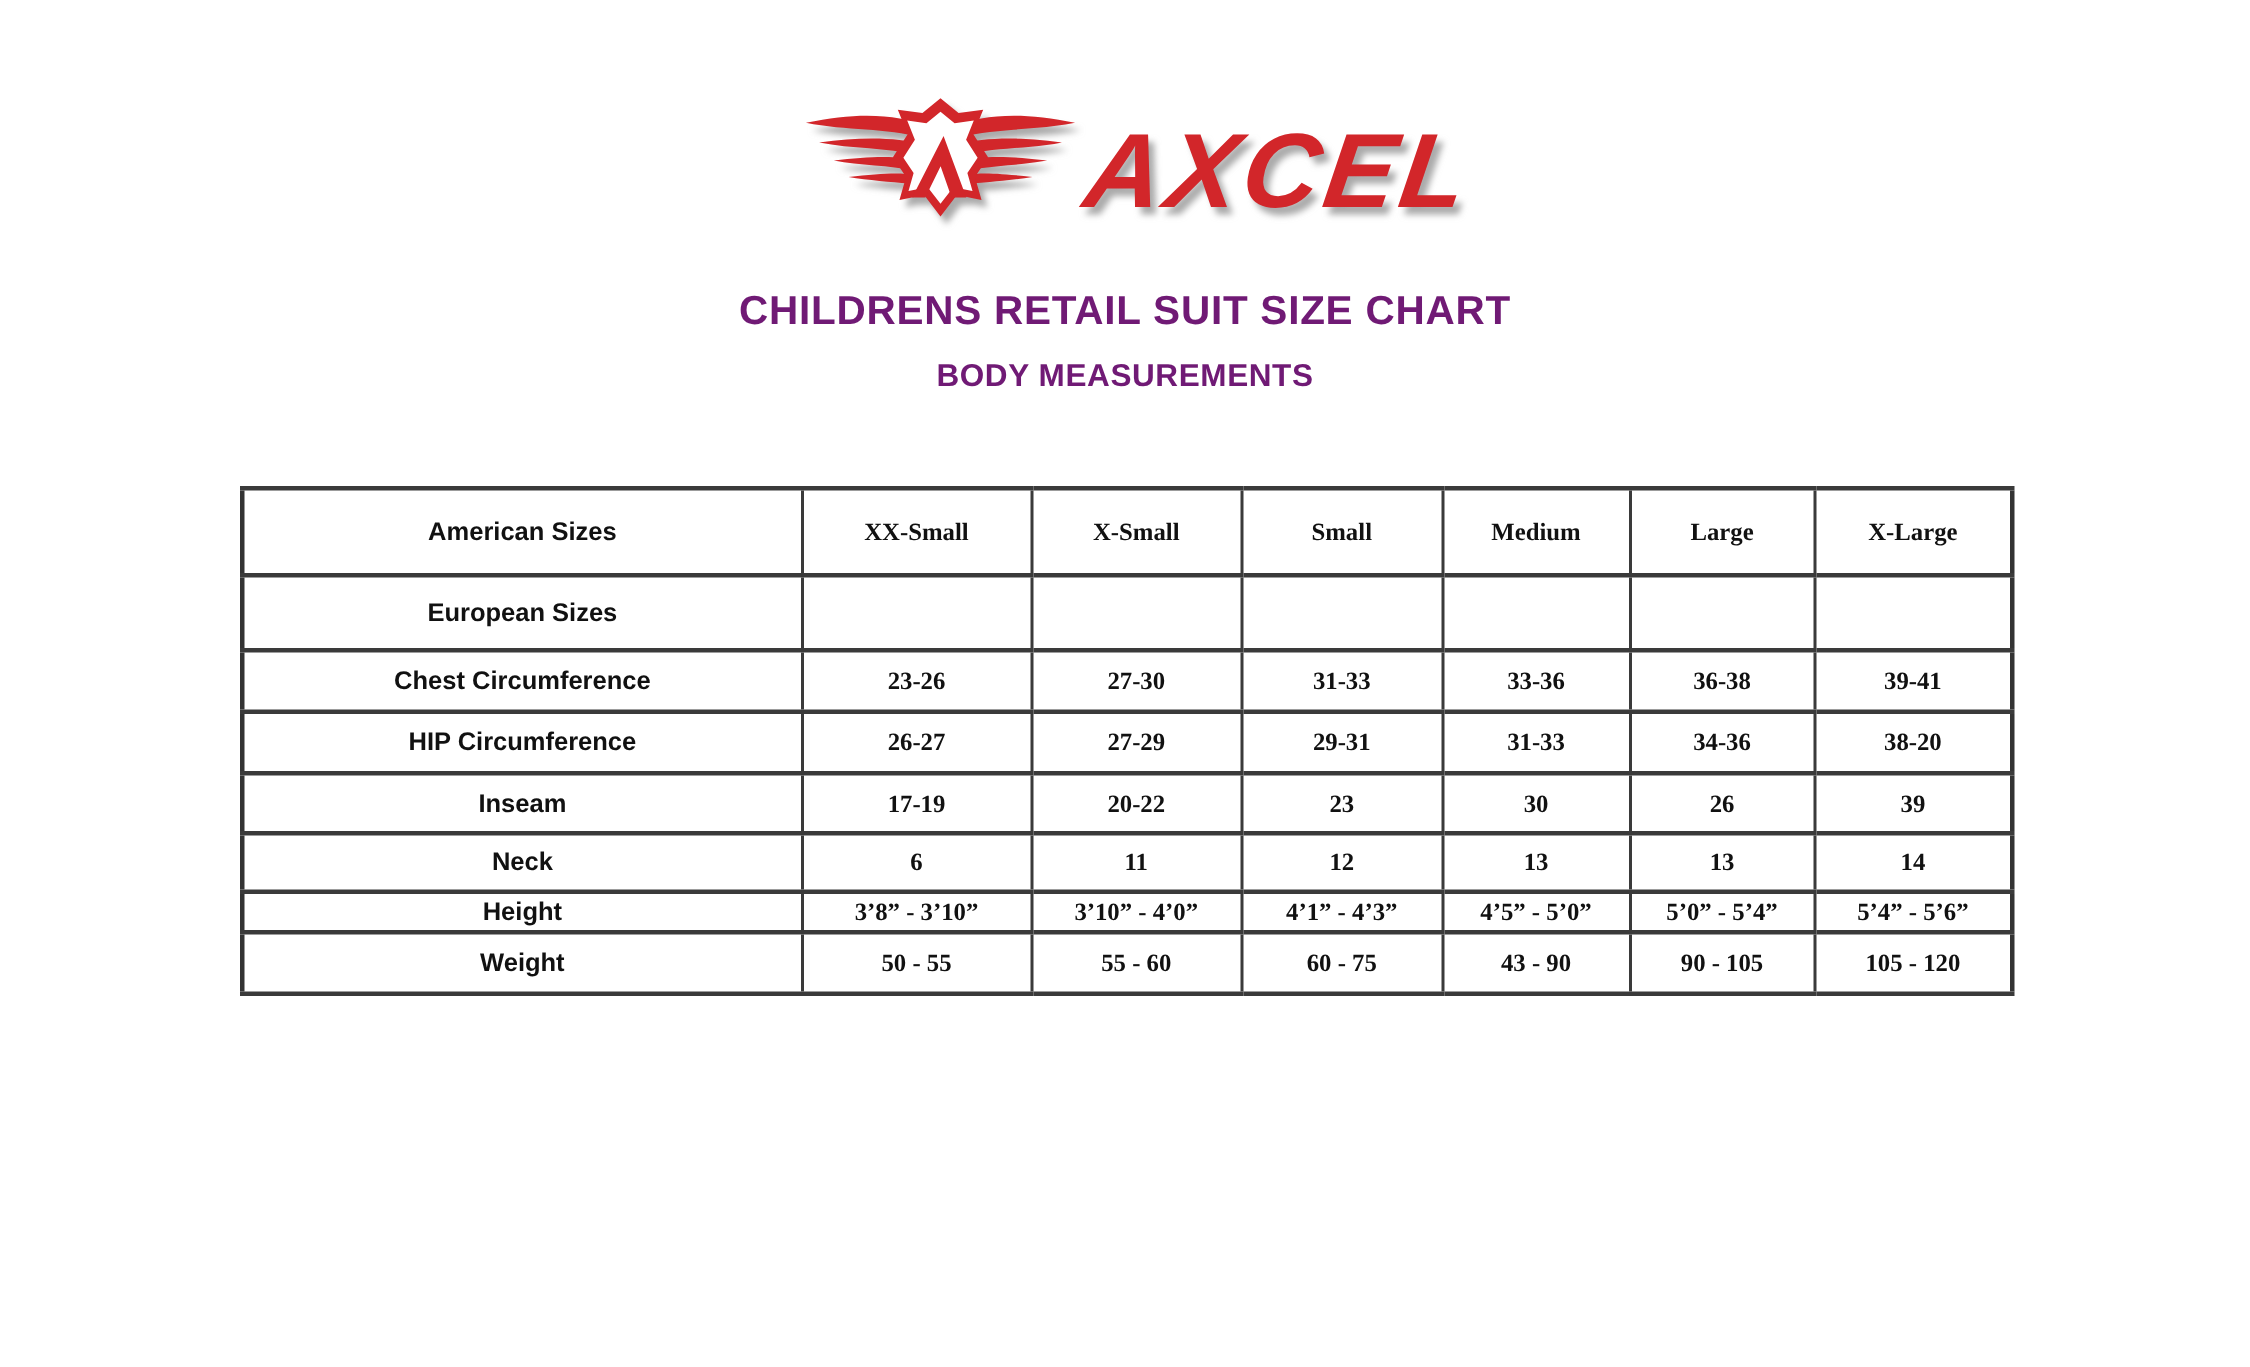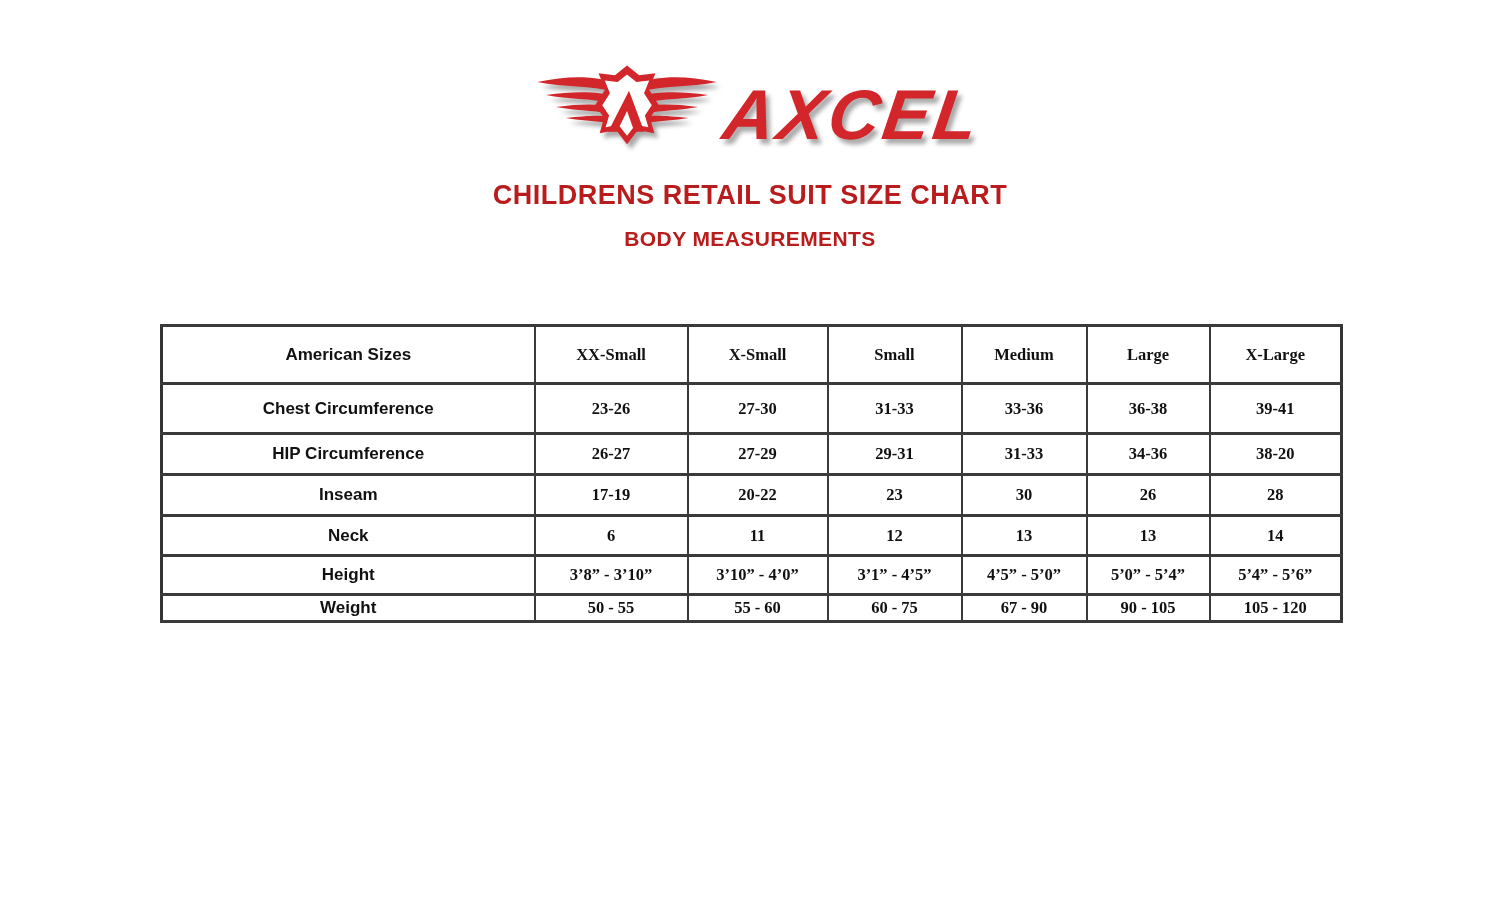--- a/index.html
+++ b/index.html
@@ -35,25 +35,25 @@
     transform: skewX(-8deg) scaleX(1.06) scaleY(1.05);
     transform-origin: left center;
     line-height: 1;
     margin-top: 4px;
     white-space: nowrap;
   }
 
   
   .title-block {
     position: absolute;
-    top: 180px;
+    top: 192px;
     left: 0;
     width: 100%;
     text-align: center;
-    color: #b91c1c;
+    color: #701a75;
   }
   .title {
     font-size: 27px;
     font-weight: bold;
     letter-spacing: 0.5px;
     line-height: 1.15;
   }
   .subtitle {
     font-size: 21px;
     font-weight: bold;
@@ -154,20 +154,29 @@
         <tr>
           <th>American Sizes</th>
           <td>XX-Small</td>
           <td>X-Small</td>
           <td>Small</td>
           <td>Medium</td>
           <td>Large</td>
           <td>X-Large</td>
         </tr>
         <tr>
+          <th>European Sizes</th>
+          <td></td>
+          <td></td>
+          <td></td>
+          <td></td>
+          <td></td>
+          <td></td>
+        </tr>
+        <tr>
           <th>Chest Circumference</th>
           <td>23-26</td>
           <td>27-30</td>
           <td>31-33</td>
           <td>33-36</td>
           <td>36-38</td>
           <td>39-41</td>
         </tr>
         <tr>
           <th>HIP Circumference</th>
@@ -178,45 +187,45 @@
           <td>34-36</td>
           <td>38-20</td>
         </tr>
         <tr>
           <th>Inseam</th>
           <td>17-19</td>
           <td>20-22</td>
           <td>23</td>
           <td>30</td>
           <td>26</td>
-          <td>28</td>
+          <td>39</td>
         </tr>
         <tr>
           <th>Neck</th>
           <td>6</td>
           <td>11</td>
           <td>12</td>
           <td>13</td>
           <td>13</td>
           <td>14</td>
         </tr>
         <tr>
           <th>Height</th>
           <td>3’8” - 3’10”</td>
           <td>3’10” - 4’0”</td>
-          <td>3’1” - 4’5”</td>
+          <td>4’1” - 4’3”</td>
           <td>4’5” - 5’0”</td>
           <td>5’0” - 5’4”</td>
           <td>5’4” - 5’6”</td>
         </tr>
         <tr>
           <th>Weight</th>
           <td>50 - 55</td>
           <td>55 - 60</td>
           <td>60 - 75</td>
-          <td>67 - 90</td>
+          <td>43 - 90</td>
           <td>90 - 105</td>
           <td>105 - 120</td>
         </tr>
       </tbody>
   </table>
 
 </div>
 
 </body></html>

